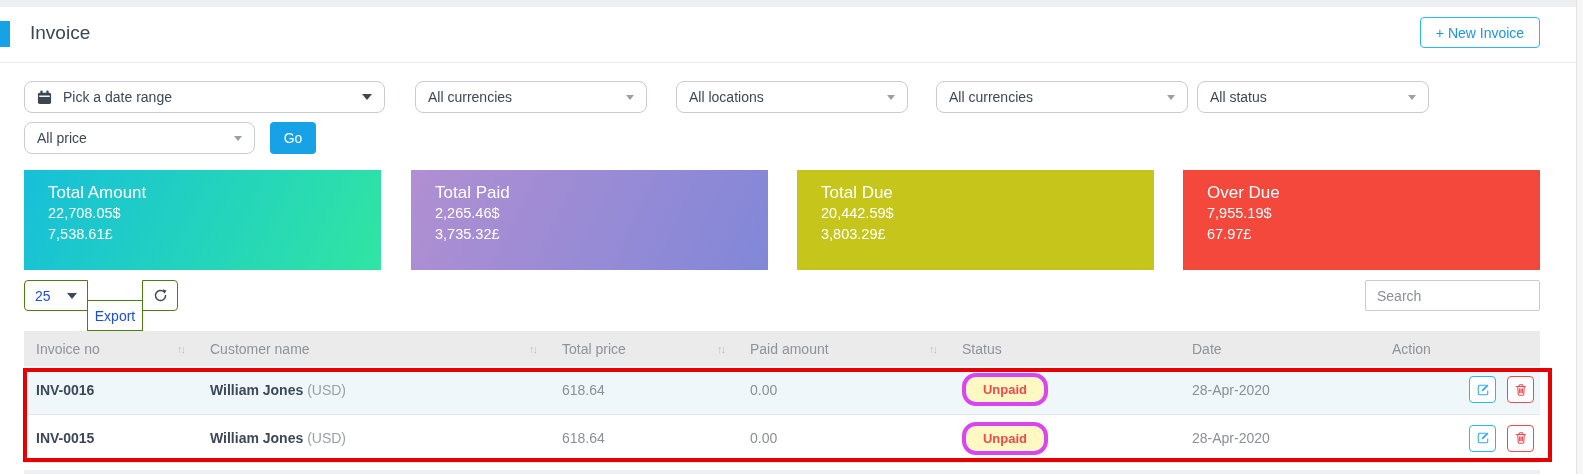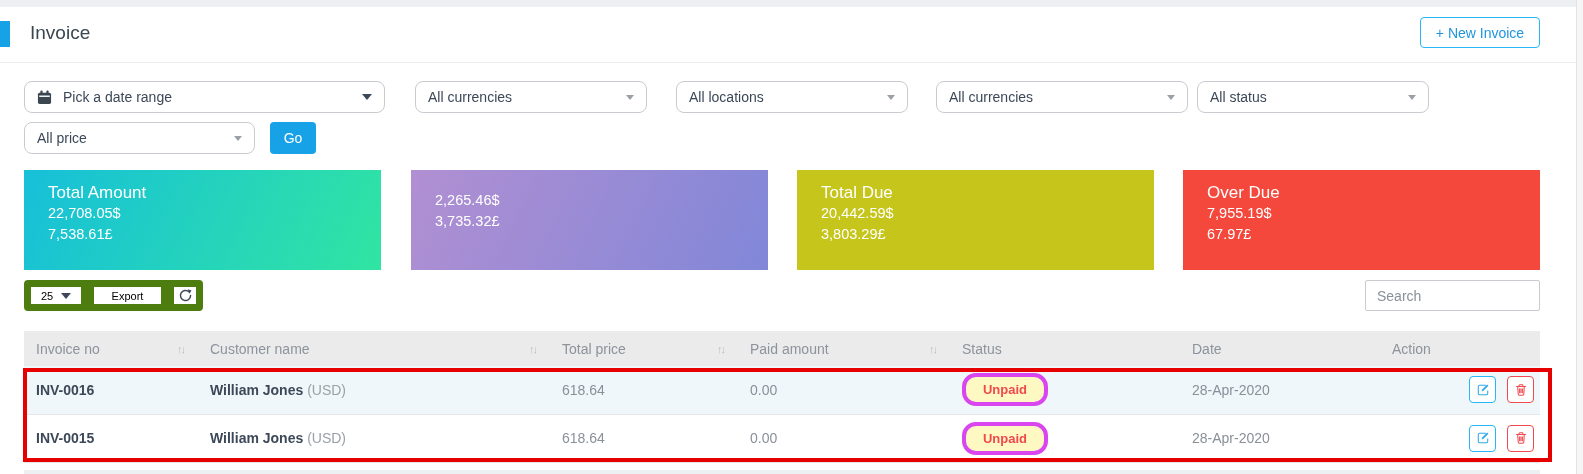--- a/index.html
+++ b/index.html
@@ -32,24 +32,24 @@
   .go-btn { position:absolute; left:270px; top:122px; width:46px; height:32px; background:#17a2e8; color:#fff;
     border:none; border-radius:4px; font-size:14px; cursor:pointer; font-family:"Liberation Sans",sans-serif; }
 
   .card { position:absolute; top:170px; width:357px; height:100px; color:#fff; padding:13px 24px; }
   .card .c-title { font-size:17px; font-weight:400; }
   .card .c-line { font-size:14.5px; line-height:21px; }
   .card .c-line:first-of-type { margin-top:7px; }
   #card-0 { left:24px; } #card-1 { left:411px; } #card-2 { left:797px; } #card-3 { left:1183px; }
 
   .btn-group { position:absolute; left:24px; top:280px; display:flex; height:31px; }
-  .grp { height:31px; background:#fff; border:7px solid #4d7c0f; font-size:11px; color:#000000;
+  .grp { height:31px; background:#fff; border:1px solid #4d7c0f; font-size:14px; color:#1d4ed8;
     display:flex; align-items:center; justify-content:center; cursor:pointer; }
   .grp.pagesize { width:64px; border-radius:4px 0 0 4px; justify-content:space-between; padding:0 10px; }
-  .grp.export { width:81px; margin-left:-1px; }
+  .grp.export { width:56px; margin-left:-1px;margin-top:20px; }
   .grp.refresh { width:36px; margin-left:-1px; border-radius:0 4px 4px 0; }
 
   .search-input { position:absolute; left:1365px; top:280px; width:175px; height:31px; border:1px solid #c8cbcf;
     border-radius:2px; padding:0 11px; font-size:14px; color:#3c4858; font-family:"Liberation Sans",sans-serif; outline:none; }
   .search-input::placeholder { color:#8a8f98; }
 
   table.inv { position:absolute; left:24px; top:331px; width:1516px; border-collapse:collapse; table-layout:fixed; }
   table.inv th { height:35px; background:#ebebeb; font-weight:400; font-size:14px; color:#8d939c;
     text-align:left; padding:0 12px; }
   .th-flex { display:flex; align-items:center; }
@@ -118,20 +118,21 @@
     <span class="caret-gray"></span>
   </div>
   <button class="go-btn">Go</button>
 
   <div class="card" id="card-0" style="background: linear-gradient(115deg, rgb(23, 191, 217), rgb(48, 229, 162));">
     <div class="c-title">Total Amount</div>
     <div class="c-line">22,708.05$</div>
     <div class="c-line">7,538.61£</div>
   </div>
   <div class="card" id="card-1" style="background: linear-gradient(115deg, rgb(177, 143, 210), rgb(129, 135, 216));">
+    <div class="c-title">Total Paid</div>
     <div class="c-line">2,265.46$</div>
     <div class="c-line">3,735.32£</div>
   </div>
   <div class="card" id="card-2" style="background: rgb(198, 197, 28);">
     <div class="c-title">Total Due</div>
     <div class="c-line">20,442.59$</div>
     <div class="c-line">3,803.29£</div>
   </div>
   <div class="card" id="card-3" style="background: rgb(244, 72, 61);">
     <div class="c-title">Over Due</div>

